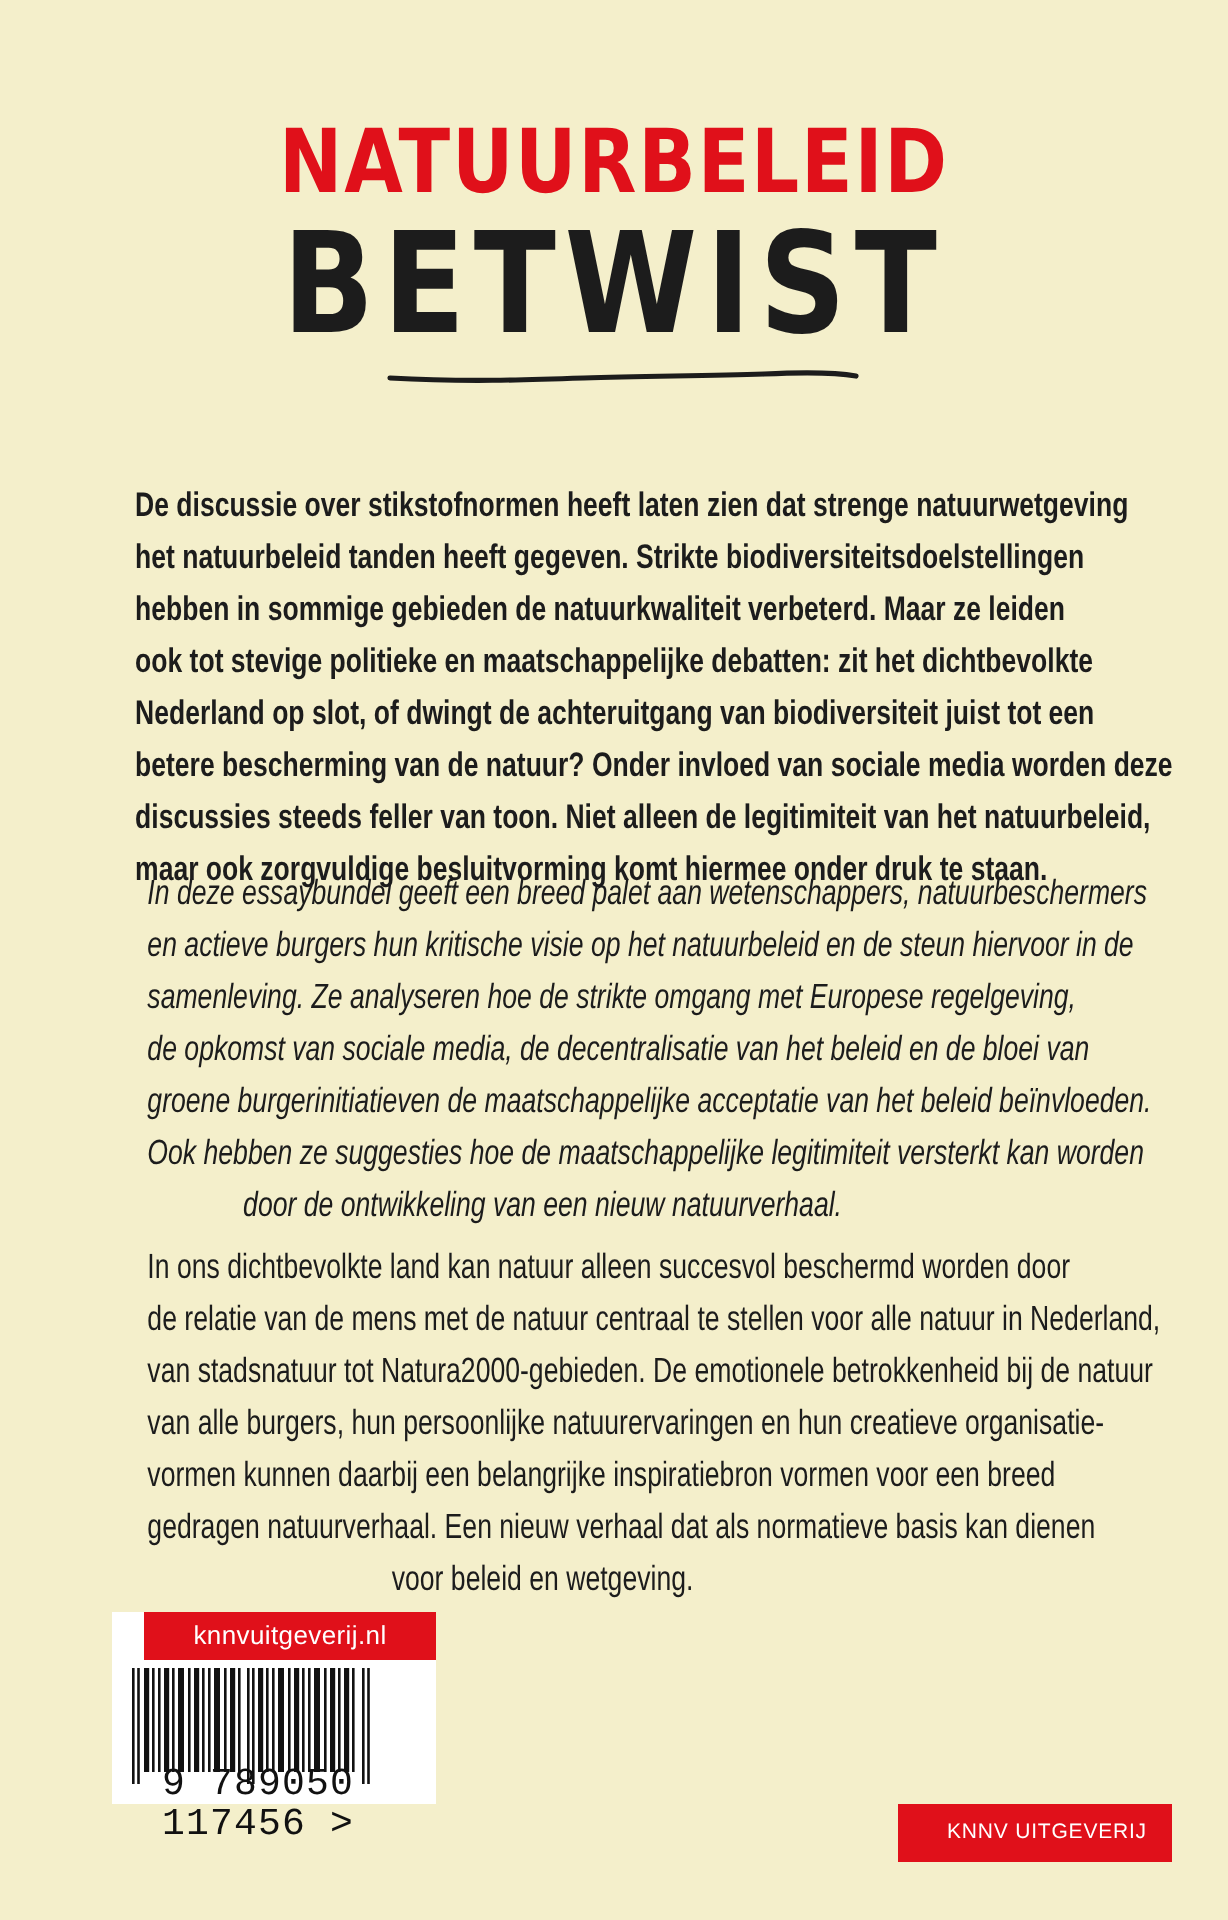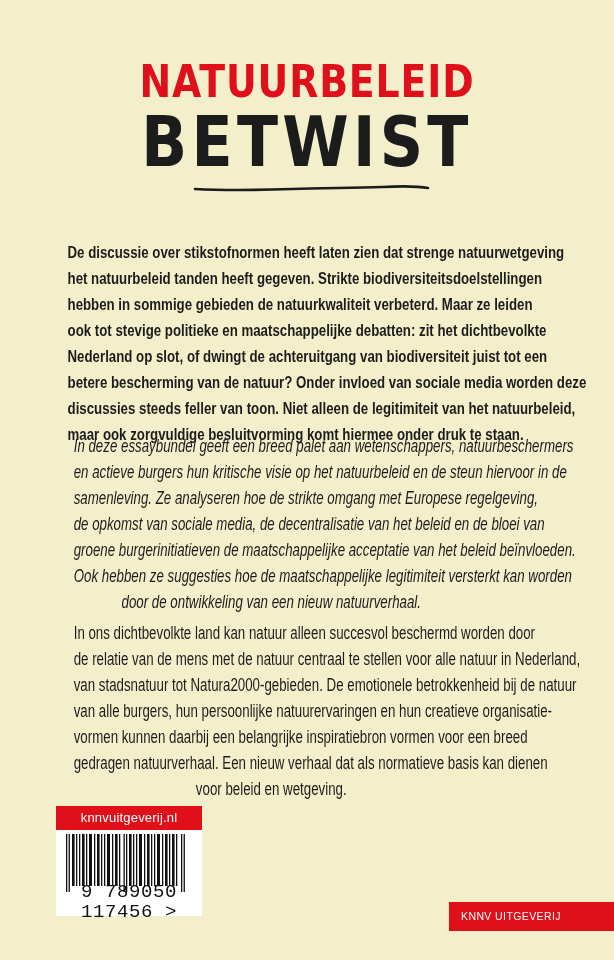--- a/index.html
+++ b/index.html
@@ -23,37 +23,37 @@
   }
   .underline { position:absolute; left:192px; top:180px; width:240px; height:16px; }
   .para { position:absolute; left:0; width:520px; text-align:center; }
   .line {
     display:block; white-space:nowrap; height:26px; line-height:26px;
     font-size:17px; transform:scaleX(0.80); transform-origin:307px 50%;
   }
   .para.bold .line { font-weight:bold; font-size:17px; transform:scaleX(0.78); }
   .para.regular .line { font-size:17.5px; transform:scaleX(0.76); }
   .barcode-box {
-    position:absolute; left:56px; top:806px; width:146px; height:110px; background:#ffffff;
+    position:absolute; left:56px; top:806px; width:146px; height:96px; background:#ffffff;padding-left:16px;
   }
   .barcode-header {
     height:24px; line-height:24px; text-align:center; color:#ffffff;
     font-size:13px; letter-spacing:0.2px;
   }
   .barcode-bars {
     position:absolute; left:8px; top:28px; width:124px; height:58px;
   }
   .barcode-digits {
     position:absolute; left:0; top:76px; width:146px; text-align:center;
     font-family:Liberation Mono, monospace; font-size:19px; line-height:20px;
     letter-spacing:0.6px; color:#111;
   }
   .publisher-box {
-    position:absolute; left:449px; top:902px; width:165px; height:29px; color:#ffffff;
-    font-size:10.5px; line-height:29px; padding-left:12px; box-sizing:border-box; letter-spacing:0.4px;
+    position:absolute; left:449px; top:902px; width:137px; height:29px; color:#ffffff;
+    font-size:10.5px; line-height:29px; padding-left:12px; box-sizing:border-box; letter-spacing:0.4px;text-align:center;
   }
 </style>
 </head>
 <body>
 
 <div>
 
   <div class="title-red" style="color:#e0101a">NATUURBELEID</div>
   <div class="title-black" style="color:#1c1c1c">BETWIST</div>
 

